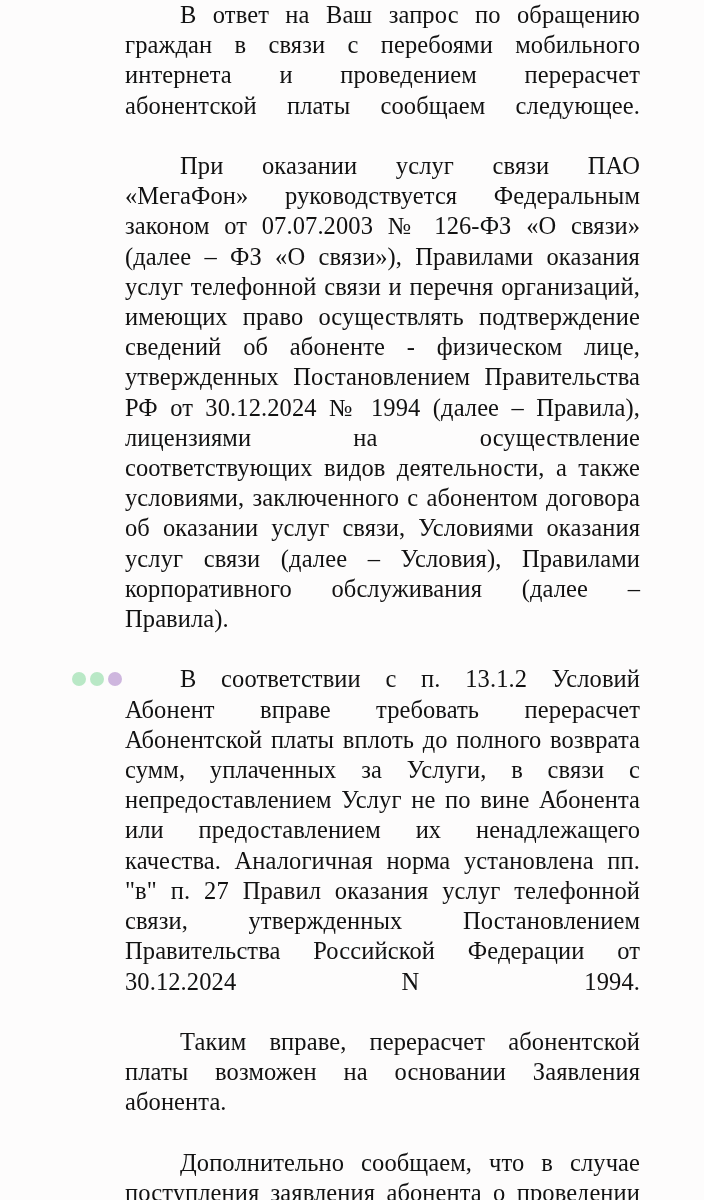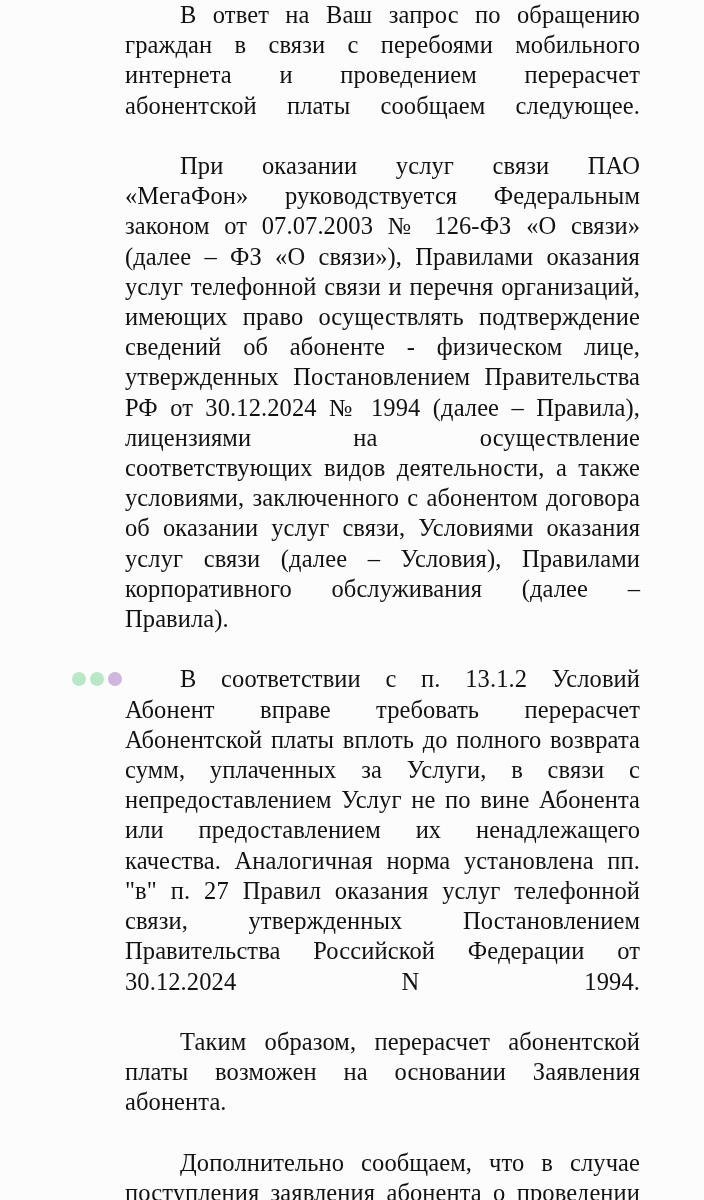--- a/index.html
+++ b/index.html
@@ -76,21 +76,21 @@
 <div class="page" style="background: rgb(253, 252, 252);">
 
   <div class="doc-body">
 
     <p class="para" style="color: rgb(18, 18, 18);">В ответ на Ваш запрос по обращению граждан в связи с перебоями мобильного интернета и проведением перерасчет абонентской платы сообщаем следующее.</p>
 
     <p class="para" style="color: rgb(18, 18, 18);">При оказании услуг связи ПАО «МегаФон» руководствуется Федеральным законом от 07.07.2003 № 126-ФЗ «О связи» (далее – ФЗ «О связи»), Правилами оказания услуг телефонной связи и перечня организаций, имеющих право осуществлять подтверждение сведений об абоненте - физическом лице, утвержденных Постановлением Правительства РФ от 30.12.2024 № 1994 (далее – Правила), лицензиями на осуществление соответствующих видов деятельности, а также условиями, заключенного с абонентом договора об оказании услуг связи, Условиями оказания услуг связи (далее – Условия), Правилами корпоративного обслуживания (далее – Правила).</p>
 
     <p class="para" style="color: rgb(18, 18, 18);">В соответствии с п. 13.1.2 Условий Абонент вправе требовать перерасчет Абонентской платы вплоть до полного возврата сумм, уплаченных за Услуги, в связи с непредоставлением Услуг не по вине Абонента или предоставлением их ненадлежащего качества. Аналогичная норма установлена пп. "в" п. 27 Правил оказания услуг телефонной связи, утвержденных Постановлением Правительства Российской Федерации от 30.12.2024 N 1994.</p>
 
-    <p class="para" style="color: rgb(18, 18, 18);">Таким образом, перерасчет абонентской платы возможен на основании Заявления абонента.</p>
+    <p class="para" style="color: rgb(18, 18, 18);">Таким вправе, перерасчет абонентской платы возможен на основании Заявления абонента.</p>
 
     <p class="para ragged-last" style="color: rgb(18, 18, 18);">Дополнительно сообщаем, что в случае поступления заявления абонента о проведении перерасчета, в каждом случае ПАО «МегаФон» проводит проверку доводов, изложенных в заявлении и при наличии законных оснований производит перерасчет абонентской платы.</p>
 
   </div>
 
   <div class="margin-marker" id="margin-marker" style="left: 72px; top: 672.1px;">
     <span class="dot" id="marker-dot-1" style="background: rgb(185, 232, 198);"></span>
     <span class="dot" id="marker-dot-2" style="background: rgb(185, 232, 198);"></span>
     <span class="dot" id="marker-dot-3" style="background: rgb(206, 182, 222);"></span>
   </div>

